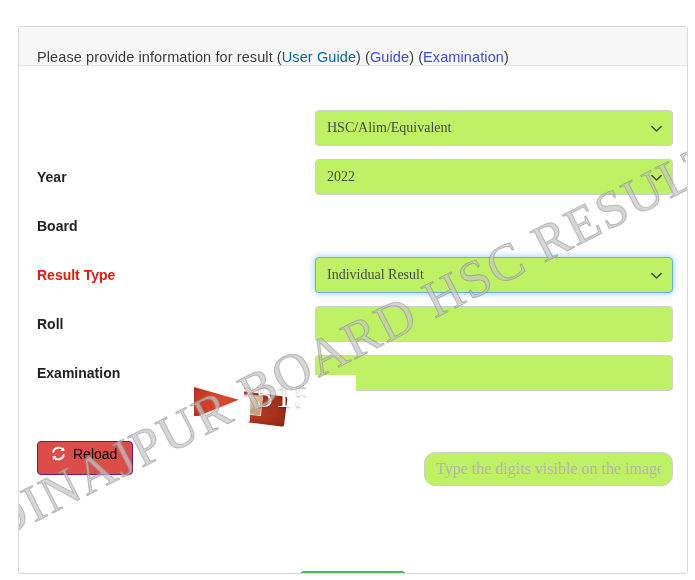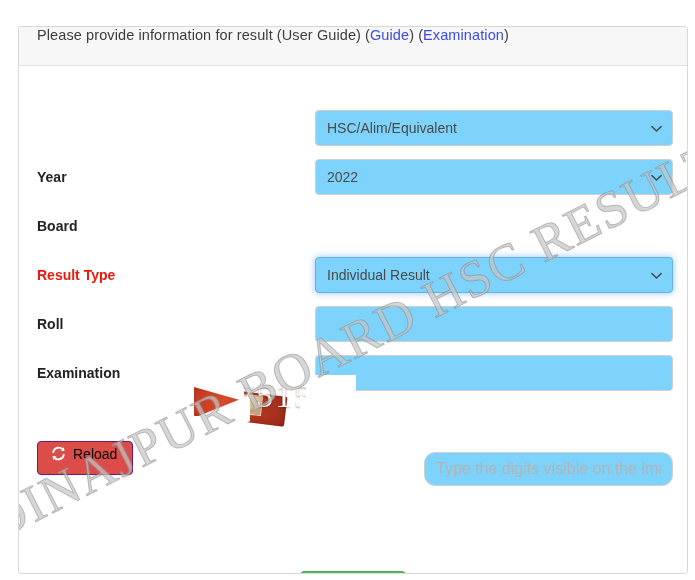--- a/index.html
+++ b/index.html
@@ -29,30 +29,30 @@
     border: 1px solid #d8d8d8;
     border-radius: 3px;
     overflow: hidden;
   }
 
   .card-header {
     height: 39px;
     background: #f7f7f7;
     border-bottom: 1px solid #e2e2e2;
     display: flex;
-    align-items: flex-start;
+    align-items: flex-end;
     padding-left: 18px;
     font-size: 14.5px;
     color: #3a3a3a;
     letter-spacing: .1px;
     white-space: nowrap;
   }
   .card-header .hdr-text { color: #3d3d3d; }
   .paren { color: #3d3d3d; }
-  .lnk-guide { color: #404040; text-decoration: none; }
+  .lnk-guide { color: #0369a1; text-decoration: none; }
   .lnk-blue  { color: #3b4ce2; text-decoration: none; }
   .sp { display: inline-block; width: 4px; }
 
   
   .card-body {
     position: relative;
     height: 507px;
   }
 
   .row {
@@ -81,22 +81,22 @@
     top: 0;
     width: 358px;
     height: 36px;
   }
 
   .sel, .inp {
     width: 100%;
     height: 36px;
     border: 1px solid #cfcfcf;
     border-radius: 4px;
-    background: #7dd3fc;
-    font-family: Liberation Sans, sans-serif;
+    background: #bef264;
+    font-family: Liberation Serif, serif;
     font-size: 14px;
     color: #4a4a4a;
     padding: 0 28px 0 11px;
     outline: none;
     appearance: none;
     -webkit-appearance: none;
   }
   .inp { padding-right: 11px; }
   .inp::placeholder { color: #b3b3b3; }
 

